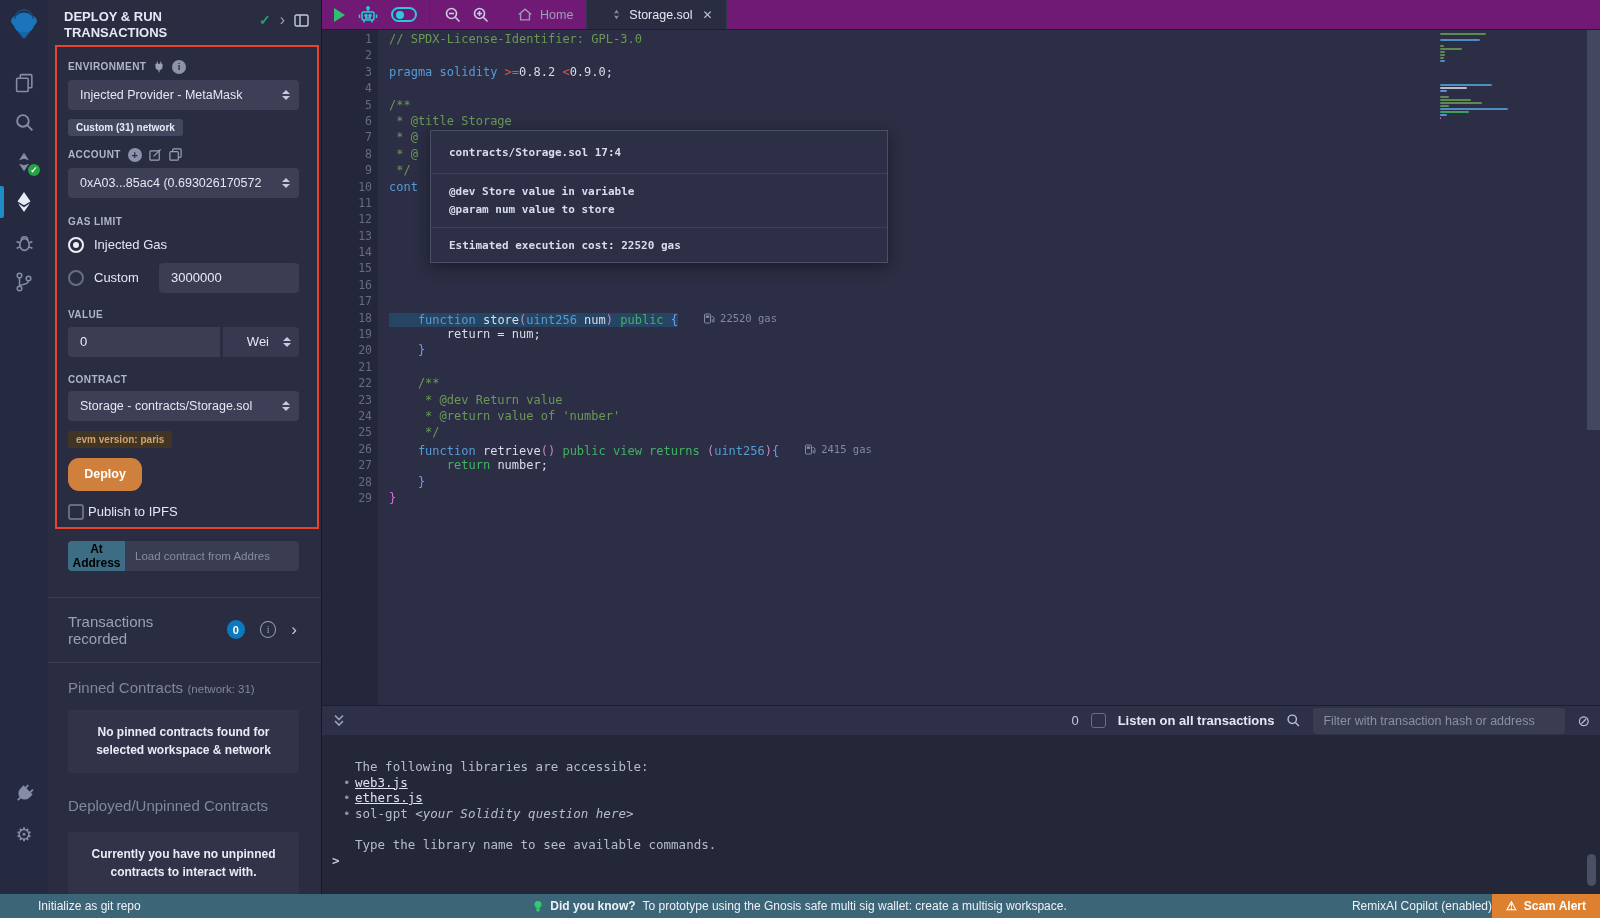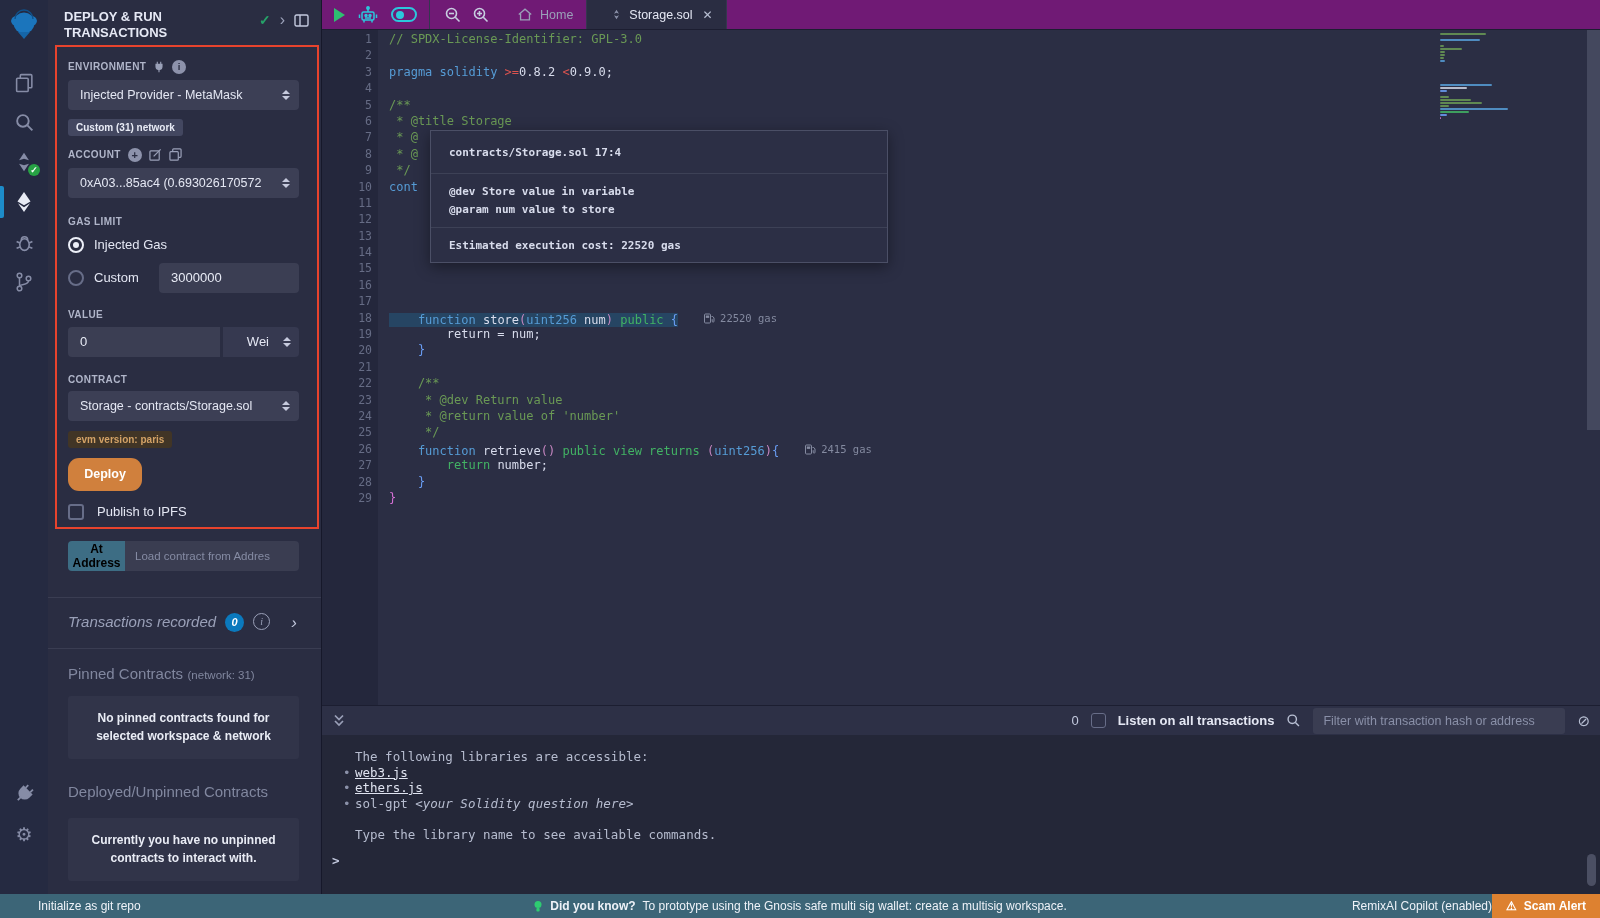--- a/index.html
+++ b/index.html
@@ -39,28 +39,28 @@
   .radio-row{display:flex;align-items:center;gap:10px;margin-top:10px;font-size:13px;color:#e4e7f3;}
   .radio{width:16px;height:16px;border-radius:50%;border:2px solid #676d88;flex:0 0 16px;position:relative;}
   .radio.sel-on{border-color:#eceff8;}
   .radio.sel-on::after{content:'';position:absolute;left:3px;top:3px;width:6px;height:6px;border-radius:50%;background:#eceff8;}
   .gasinput{margin-left:auto;width:140px;height:30px;background:#3b3e53;border:none;border-radius:4px;color:#e8ebf5;font-size:13px;padding:0 12px;font-family:"Liberation Sans",sans-serif;}
   .value-row{display:flex;margin-top:7px;gap:3px;}
   .valinput{width:152px;height:30px;background:#3b3e53;border:none;border-radius:4px 0 0 4px;color:#e8ebf5;font-size:13px;padding:0 12px;font-family:"Liberation Sans",sans-serif;}
   .weisel{flex:1;height:30px;background:#363950;border-radius:0 4px 4px 0;display:flex;align-items:center;justify-content:flex-end;padding:0 8px;font-size:13px;color:#e4e7f3;}
   .evm-badge{display:inline-block;margin-top:10px;background:#413526;border-radius:3px;padding:3px 8px;font-size:10px;font-weight:bold;color:#d3a266;}
   .deploy-btn{margin-top:10px;width:74px;height:33px;background:#d0803d;border:none;border-radius:11px;color:#fff;font-weight:bold;font-size:12.5px;font-family:"Liberation Sans",sans-serif;}
-  .chk-row{display:flex;align-items:center;gap:13px;margin-top:13px;font-size:13px;color:#e4e7f3;}
+  .chk-row{display:flex;align-items:center;gap:4px;margin-top:13px;font-size:13px;color:#e4e7f3;}
   .chk{width:16px;height:16px;border:2px solid #676d88;border-radius:3px;background:transparent;}
   .ataddr-row{display:flex;margin-top:21px;}
   .ataddr-btn{width:92px;height:30px;background:#3d6d84;border:none;border-radius:4px 0 0 4px;color:#000000;font-weight:bold;font-size:12px;font-family:"Liberation Sans",sans-serif;}
   .ataddr-input{flex:1;height:30px;background:#3a3d51;border:none;border-radius:0 4px 4px 0;color:#e8ebf5;font-size:11.5px;padding:0 10px;font-family:"Liberation Sans",sans-serif;}
   .ataddr-input::placeholder{color:#858ba3;}
   .divider{height:1px;background:#3a3d52;}
-  .tx-row{display:flex;gap:9px;padding:15px 24px 15px 20px;font-size:15px;color:#9aa0b8;font-style:italic;}
+  .tx-row{display:flex;align-items:center;gap:15px;padding:15px 24px 15px 20px;font-size:15px;color:#9aa0b8;}
   .tx-count{width:19px;height:19px;border-radius:50%;background:#0b79bd;color:#fff;font-size:11px;font-weight:bold;display:flex;align-items:center;justify-content:center;}
   .tx-info{width:17px;height:17px;border-radius:50%;border:1.5px solid #9aa0b8;color:#9aa0b8;font-size:10px;display:flex;align-items:center;justify-content:center;font-family:"Liberation Serif",serif;}
   .tx-chev{margin-left:auto;color:#c3c9de;font-size:17px;}
   .section{padding:16px 22px 0 20px;}
   .sec-title{font-size:15px;color:#81879f;}
   .sec-sub{font-size:11.5px;color:#81879f;}
   .empty-box{margin-top:13px;background:#313449;border-radius:3px;padding:13px 16px;font-size:12px;font-weight:bold;color:#e9ecf5;text-align:center;line-height:1.55;}
 
   
   .main{position:absolute;left:322px;top:0;right:0;bottom:24px;display:flex;flex-direction:column;background:#2b2e44;}
@@ -99,21 +99,21 @@
 
   
   .term-header{flex:0 0 30px;background:#2d3046;border-top:1px solid #1c1e31;display:flex;align-items:center;padding:0 10px;}
   .th-right{margin-left:auto;display:flex;align-items:center;gap:12px;}
   .th-count{font-size:13px;color:#c3c9de;}
   .th-chk{width:15px;height:15px;border:1.5px solid #676d88;border-radius:3px;}
   .th-label{font-size:13px;color:#e4e7f3;font-weight:bold;}
   .th-filter{width:252px;height:26px;background:#3a3d52;border:none;border-radius:3px;color:#e8ebf5;font-size:12.5px;padding:0 10px;font-family:"Liberation Sans",sans-serif;}
   .th-filter::placeholder{color:#8a90a8;}
   .th-block{color:#b9c0d4;font-size:15px;}
-  .term-body{flex:0 0 159px;background:#242738;position:relative;font-family:"DejaVu Sans Mono",monospace;font-size:12.5px;color:#b6bccf;padding:14px 0 0 33px;}
+  .term-body{flex:0 0 159px;background:#242738;position:relative;font-family:"DejaVu Sans Mono",monospace;font-size:12.5px;color:#b6bccf;padding:24px 0 0 33px;}
   .tl{line-height:15.5px;white-space:pre;position:relative;}
   .tl .bullet{position:absolute;left:-12px;color:#8a90a8;}
   .tl a{color:#dfe3f0;text-decoration:underline;}
   .tl i{font-style:italic;}
   .prompt{position:absolute;left:10px;bottom:26px;color:#c3c9de;font-weight:bold;}
   .term-scroll{position:absolute;right:4px;bottom:8px;width:9px;height:32px;border-radius:5px;background:#4b4f63;}
 
   
   .statusbar{position:absolute;left:0;right:0;bottom:0;height:24px;background:#3c6577;display:flex;align-items:center;z-index:10;font-size:12px;color:#eef2f8;}
   .sb-left{padding-left:38px;}

